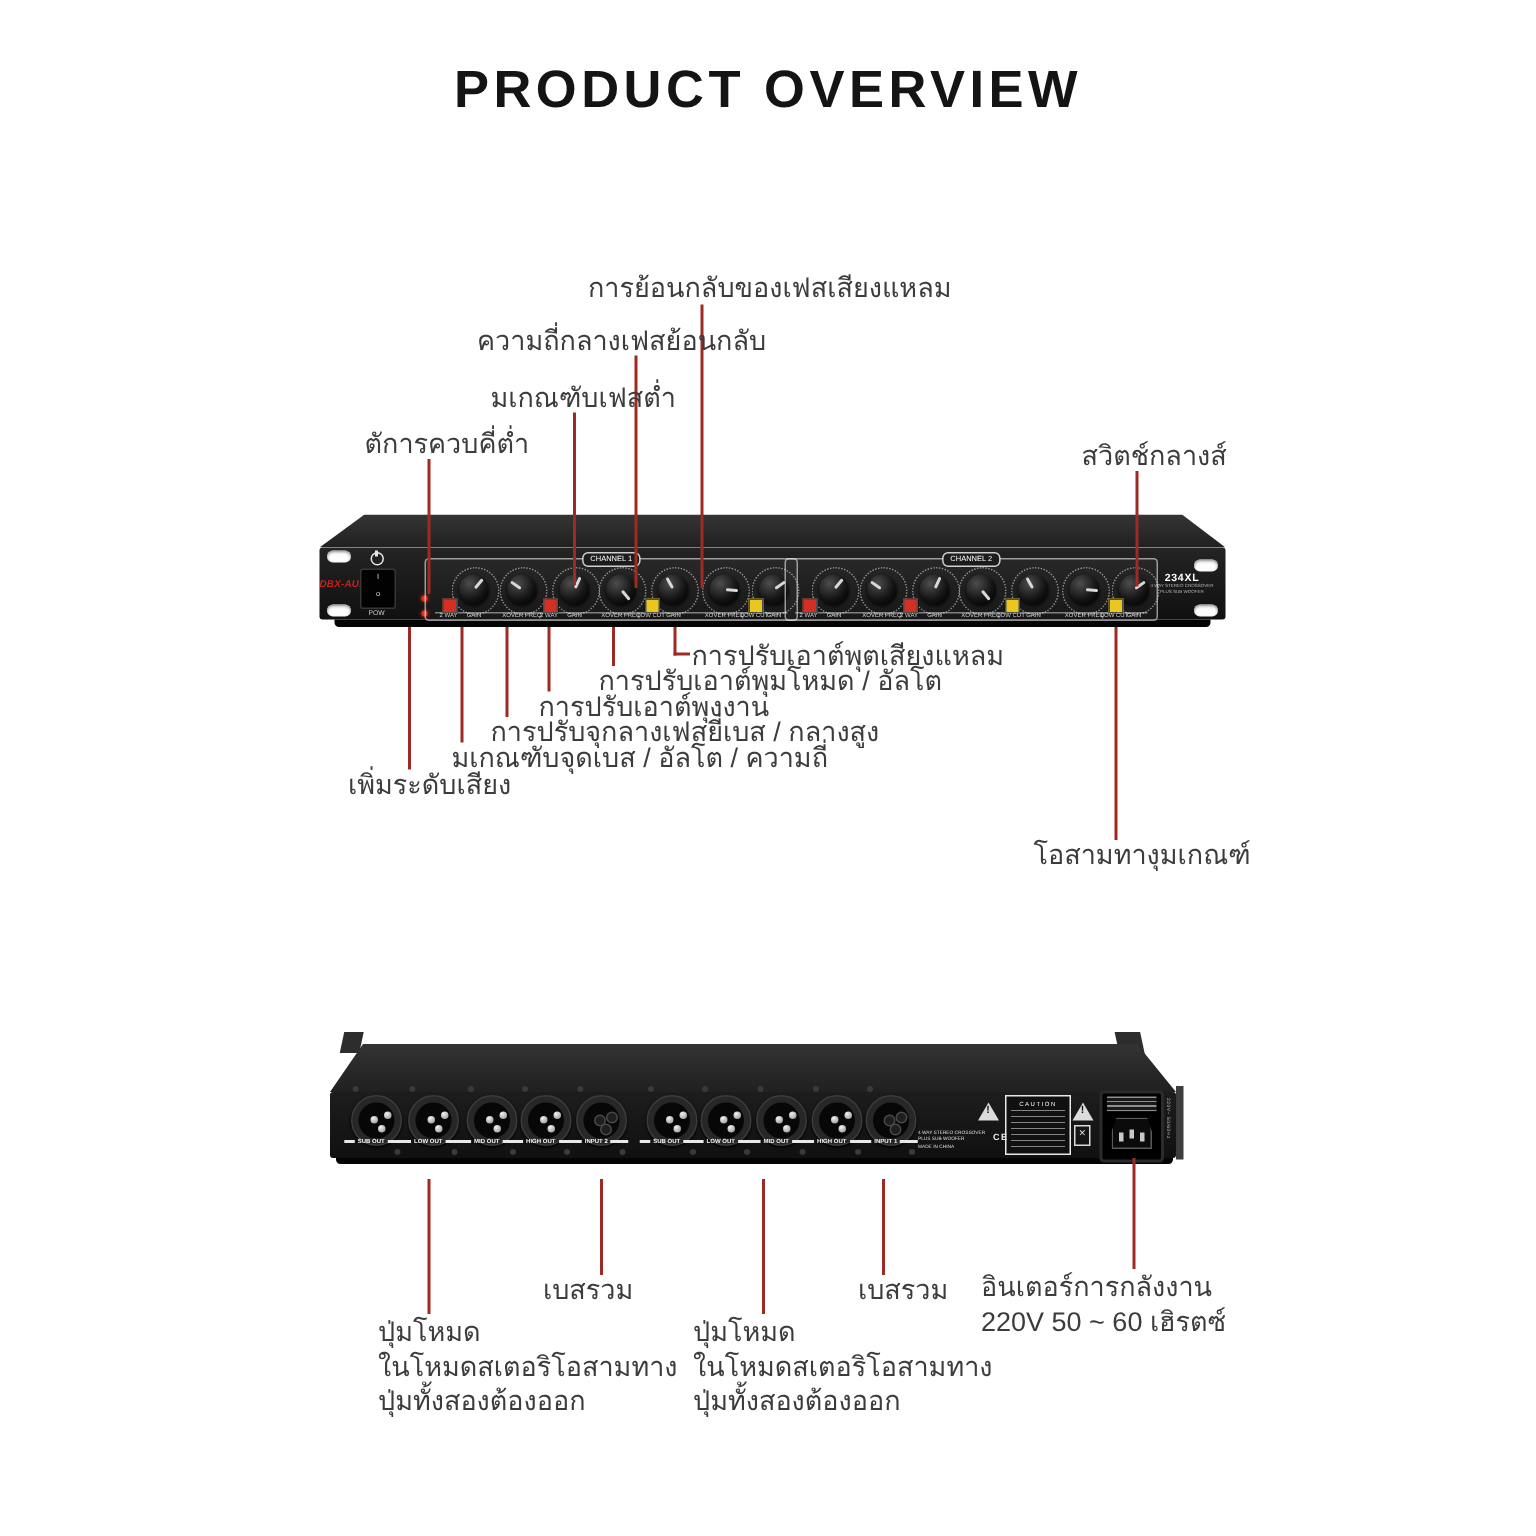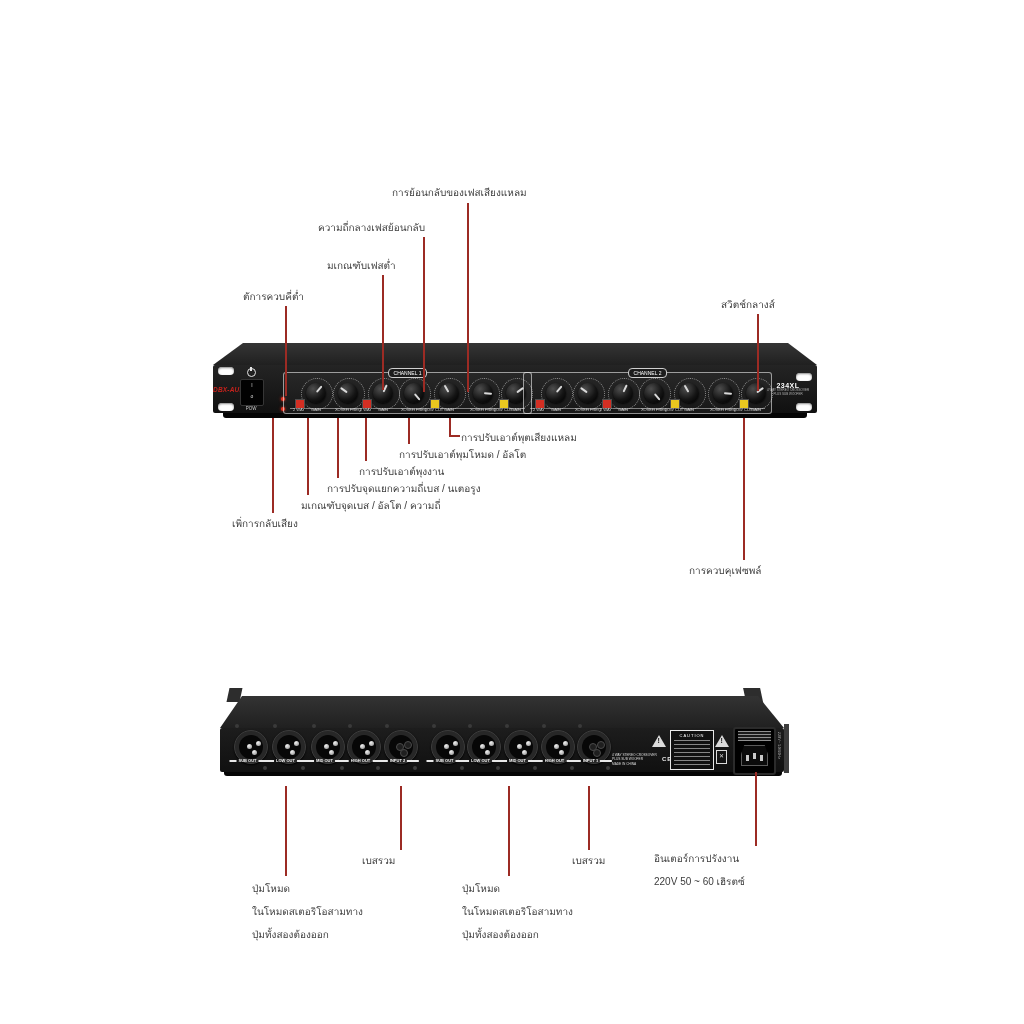--- a/index.html
+++ b/index.html
@@ -2,21 +2,21 @@
 <html><head>
 <meta charset="utf-8">
 <style>
   html,body{margin:0;padding:0;background:#fff;}
   .canvas{position:relative;width:1024px;height:1024px;background:#ffffff;overflow:hidden;
           font-family:"Liberation Sans","DejaVu Sans",sans-serif;}
   
   .title{position:absolute;top:40px;left:0;width:100%;text-align:center;
          font-size:35px;font-weight:800;letter-spacing:3px;color:#141414;}
   
-  .ann{position:absolute;font-size:10px;color:#3c3c3c;white-space:nowrap;line-height:23px;}
+  .ann{position:absolute;font-size:18px;color:#3c3c3c;white-space:nowrap;line-height:23px;}
   .ann-line{position:absolute;width:2px;background:#9c2b24;}
   .ann-hline{position:absolute;height:2px;background:#9c2b24;}
   
   .unit{position:absolute;}
   .topface{position:absolute;background:linear-gradient(180deg,#3a3a3a,#202020);}
   .face{position:absolute;background:linear-gradient(180deg,#242424,#101010);border-radius:2px;}
   .lip{position:absolute;background:#040404;border-radius:0 0 3px 3px;}
   .oval{position:absolute;width:16px;height:8px;background:#fdfdfd;border-radius:4px;
         box-shadow:inset 0 1px 2px #8a8a8a;}
   
@@ -80,20 +80,21 @@
   .vtext{position:absolute;font-size:3.2px;color:#bdbdbd;writing-mode:vertical-rl;letter-spacing:.4px;}
   .model{position:absolute;width:44px;text-align:center;color:#fff;}
   .model .m1{font-size:7px;font-weight:800;letter-spacing:.5px;}
   .model .m2{font-size:3px;color:#b5b5b5;line-height:3.8px;}
 </style>
 </head>
 <body>
 
 <div class="canvas">
 
+  <div class="title">PRODUCT OVERVIEW</div>
 
   <div class="unit" id="front-unit" style="left:213px;top:338px;width:604px;height:84px;">
     <div class="topface" style="left:0;top:0;width:604px;height:27px;clip-path:polygon(30px 5px,575px 5px,604px 27px,0px 27px);"></div>
     <div class="face" style="left:0;top:27px;width:604px;height:48px;"></div>
     <div class="lip" style="left:10px;top:75px;width:584px;height:5px;"></div>
 
     <div class="oval" style="left:5px;top:29px;"></div>
     <div class="oval" style="left:5px;top:65px;"></div>
     <div class="oval" style="left:583px;top:35px;"></div>
     <div class="oval" style="left:583px;top:65px;"></div>
@@ -382,42 +383,42 @@
     <div class="ann-line" style="left: 285px; top: 306px; height: 90px;"></div>
     <div class="ann" style="left: 721px; top: 293px;">สวิตช์กลางส์</div>
     <div class="ann-line" style="left: 757px; top: 314px; height: 77px;"></div>
     <div class="ann" style="left: 461px; top: 426px;">การปรับเอาต์พุตเสียงแหลม</div>
     <div class="ann-line" style="left: 449px; top: 418px; height: 19px;"></div>
     <div class="ann-hline" style="left: 449px; top: 435px; width: 11px;"></div>
     <div class="ann" style="left: 399px; top: 443px;">การปรับเอาต์พุมโหมด / อัลโต</div>
     <div class="ann-line" style="left: 408px; top: 418px; height: 26px;"></div>
     <div class="ann" style="left: 359px; top: 460px;">การปรับเอาต์พุงงาน</div>
     <div class="ann-line" style="left: 365px; top: 418px; height: 43px;"></div>
-    <div class="ann" style="left: 327px; top: 477px;">การปรับจุดแยกความถี่เบส / นเตอรูง</div>
+    <div class="ann" style="left: 327px; top: 477px;">การปรับจุกลางเฟสยี่เบส / กลางสูง</div>
     <div class="ann-line" style="left: 337px; top: 418px; height: 60px;"></div>
     <div class="ann" style="left: 301px; top: 494px;">มเกณฑับจุดเบส / อัลโต / ความถี่</div>
     <div class="ann-line" style="left: 307px; top: 418px; height: 77px;"></div>
-    <div class="ann" style="left: 232px; top: 512px;">เพิ่การกลับเสียง</div>
+    <div class="ann" style="left: 232px; top: 512px;">เพิ่มระดับเสียง</div>
     <div class="ann-line" style="left: 272px; top: 418px; height: 95px;"></div>
-    <div class="ann" style="left: 689px; top: 559px;">การควบคุเฟซพล์</div>
+    <div class="ann" style="left: 689px; top: 559px;">โอสามทางุมเกณฑ์</div>
     <div class="ann-line" style="left: 743px; top: 418px; height: 142px;"></div>
     <div class="ann" style="left: 362px; top: 849px;">เบสรวม</div>
     <div class="ann-line" style="left: 400px; top: 786px; height: 64px;"></div>
     <div class="ann" style="left: 572px; top: 849px;">เบสรวม</div>
     <div class="ann-line" style="left: 588px; top: 786px; height: 64px;"></div>
     <div class="ann" style="left: 252px; top: 877px;">
       <div>ปุ่มโหมด</div>
       <div>ในโหมดสเตอริโอสามทาง</div>
       <div>ปุ่มทั้งสองต้องออก</div>
     </div>
     <div class="ann-line" style="left: 285px; top: 786px; height: 90px;"></div>
     <div class="ann" style="left: 462px; top: 877px;">
       <div>ปุ่มโหมด</div>
       <div>ในโหมดสเตอริโอสามทาง</div>
       <div>ปุ่มทั้งสองต้องออก</div>
     </div>
     <div class="ann-line" style="left: 508px; top: 786px; height: 90px;"></div>
     <div class="ann" style="left: 654px; top: 847px;">
-      <div>อินเตอร์การปรังงาน</div>
+      <div>อินเตอร์การกลังงาน</div>
       <div>220V 50 ~ 60 เฮิรตซ์</div>
     </div>
     <div class="ann-line" style="left: 755px; top: 772px; height: 74px;"></div>
   </div>
 
 </body></html>

